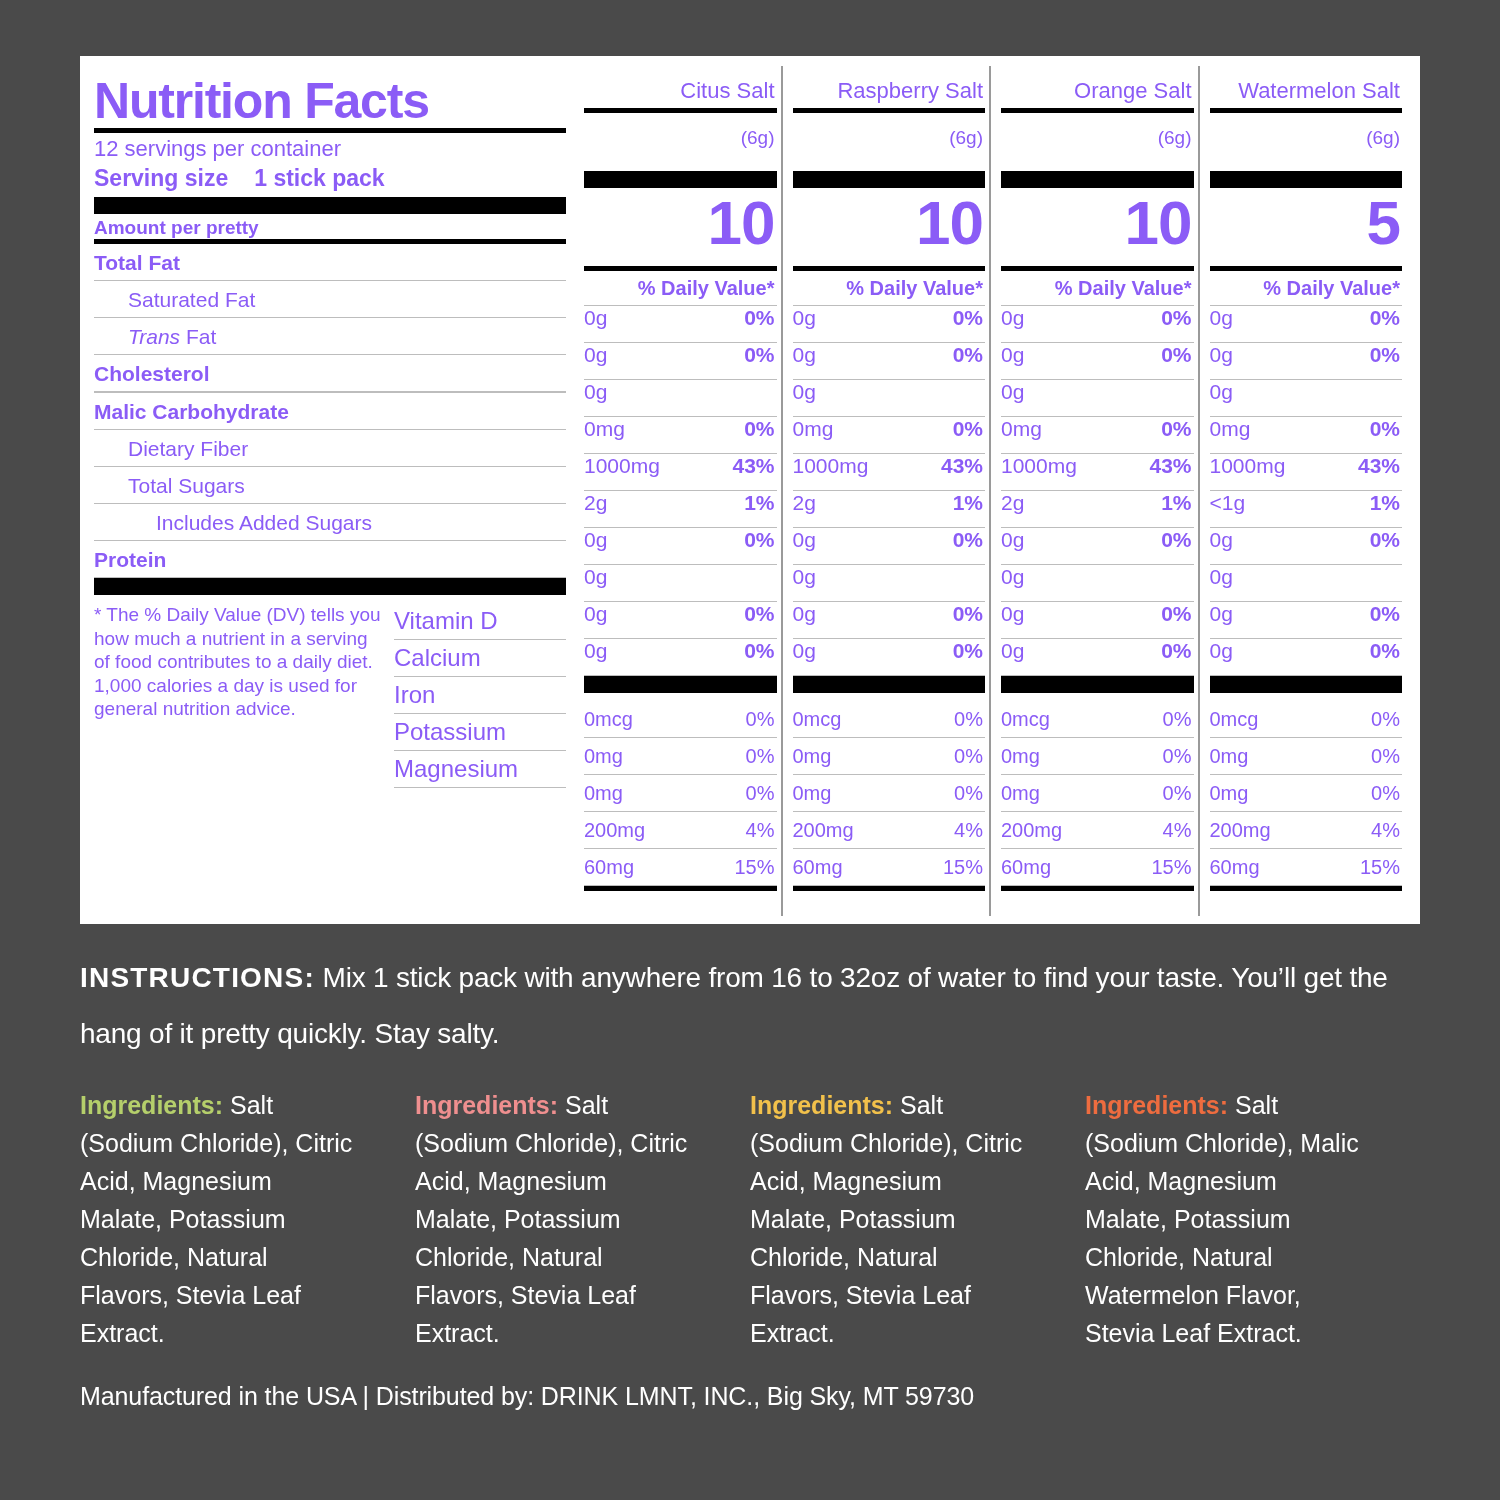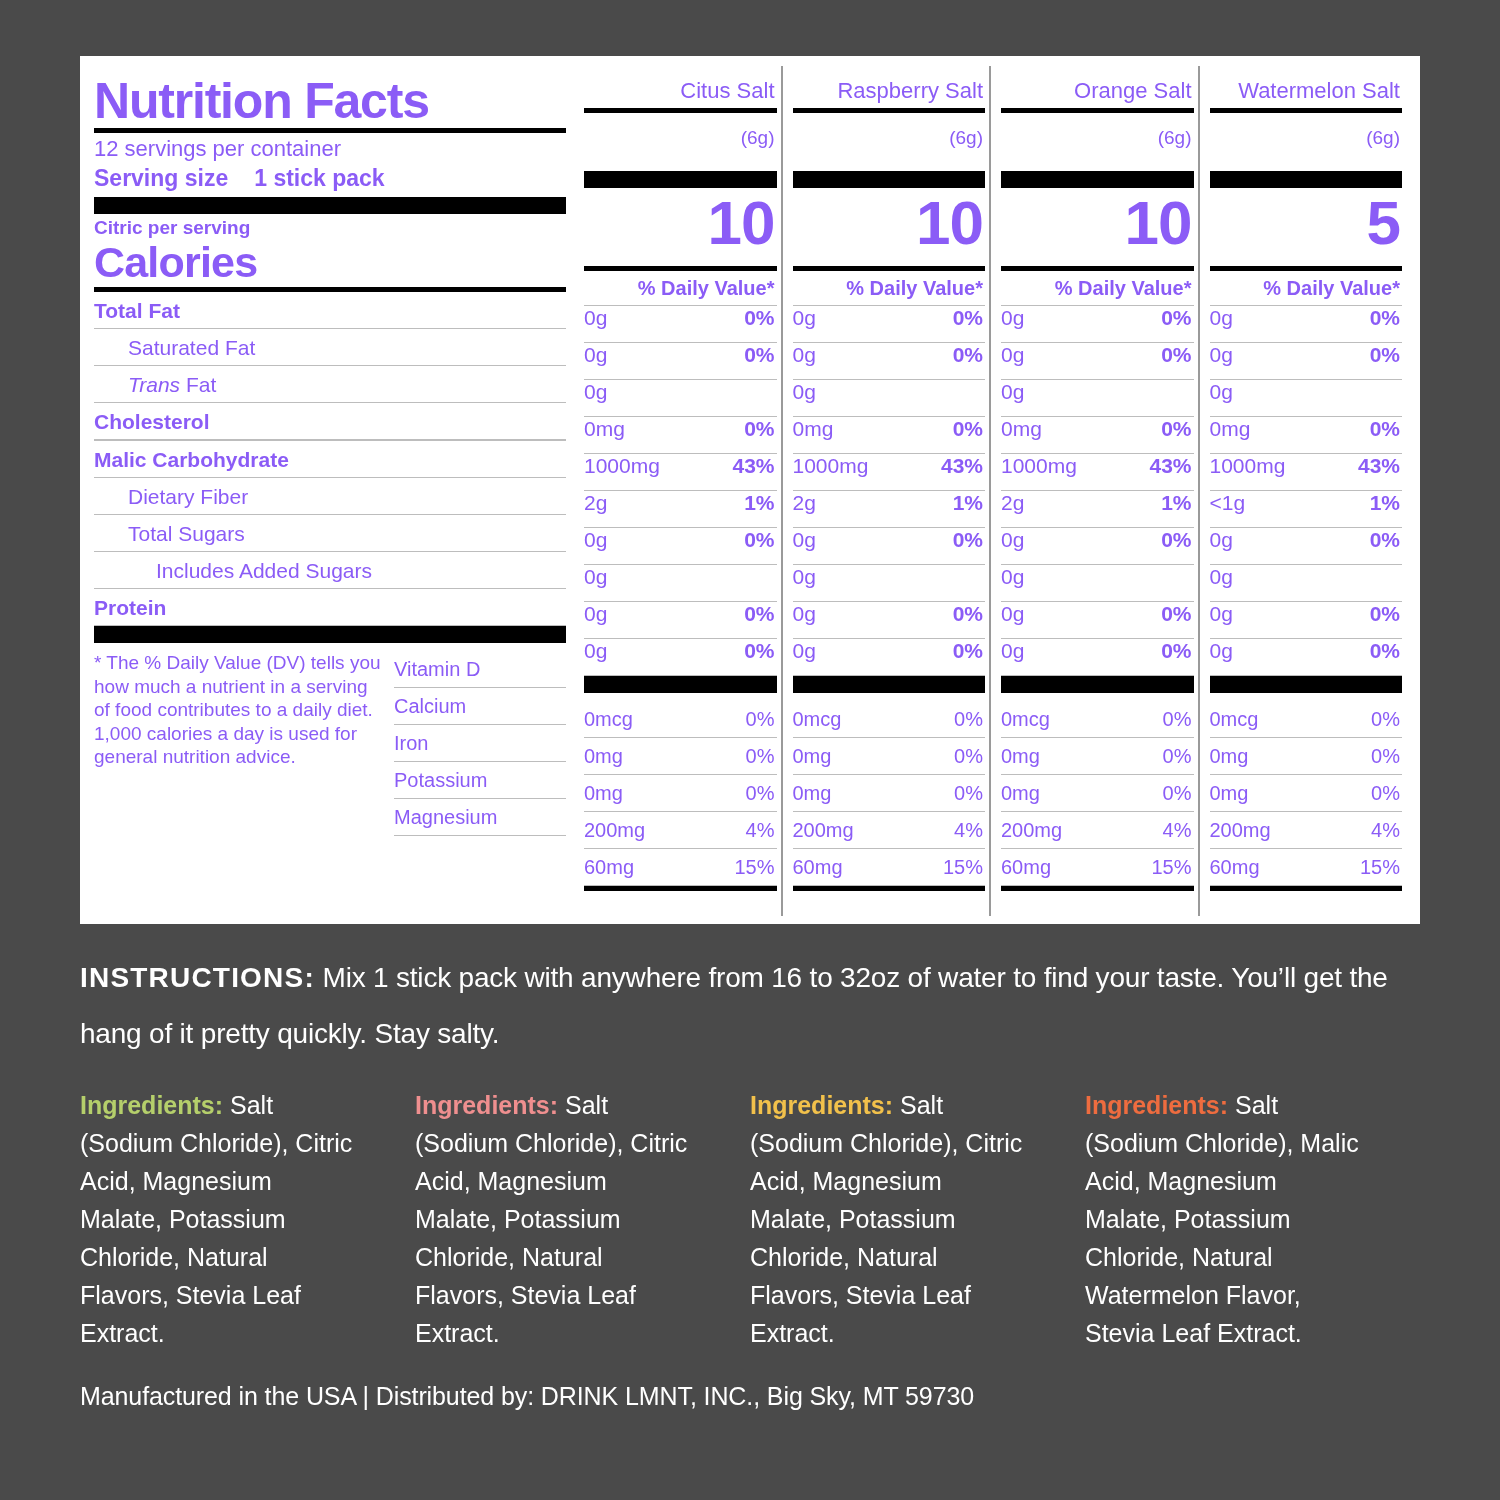--- a/index.html
+++ b/index.html
@@ -104,21 +104,21 @@
   .nf-dv-text {
     width: 300px;
     flex: 0 0 300px;
     font-size: 19px;
     line-height: 23.5px;
     padding-right: 12px;
     box-sizing: border-box;
   }
   .nf-micro-names { flex: 1; }
   .nf-micro-name {
-    font-size: 20px;
+    font-size: 24px;
     line-height: 22px;
     height: 36px;
     display: flex;
     align-items: center;
     box-sizing: border-box;
     text-align: right;
   }
 
   
   .nf-cols {
@@ -224,22 +224,21 @@
 
     <div class="nf-left">
       <div class="nf-title">Nutrition Facts</div>
       <div class="rule-med"></div>
       <div class="nf-servings">12 servings per container</div>
       <div class="nf-serving-size">
         <span>Serving size</span>
         <span>1 stick pack</span>
       </div>
       <div class="rule-thick"></div>
-      <div class="nf-amount">Citric per serving</div>
-      <div class="nf-calories">Calories</div>
+      <div class="nf-amount">Amount per pretty</div>
       <div class="rule-med"></div>
 
       <div class="nf-rows" id="nutrient-label-list">
           <div class="nf-row b">
             <span class="">Total Fat</span>
           </div>
           <div class="rule-hair"></div>
           <div class="nf-row">
             <span class="ind1">Saturated Fat</span>
           </div>

